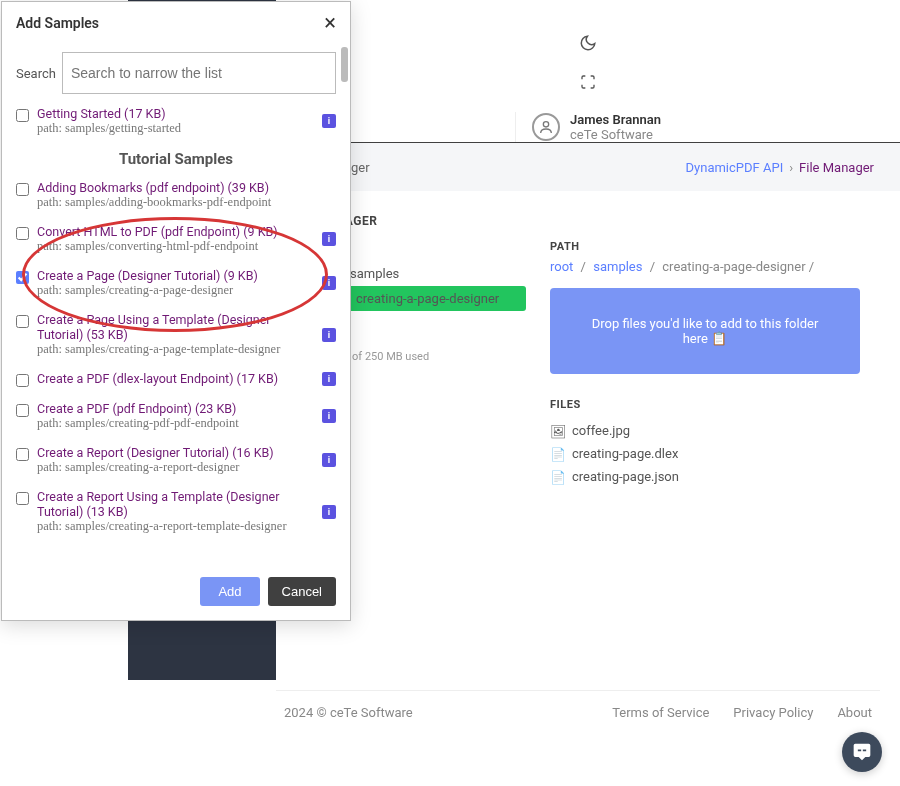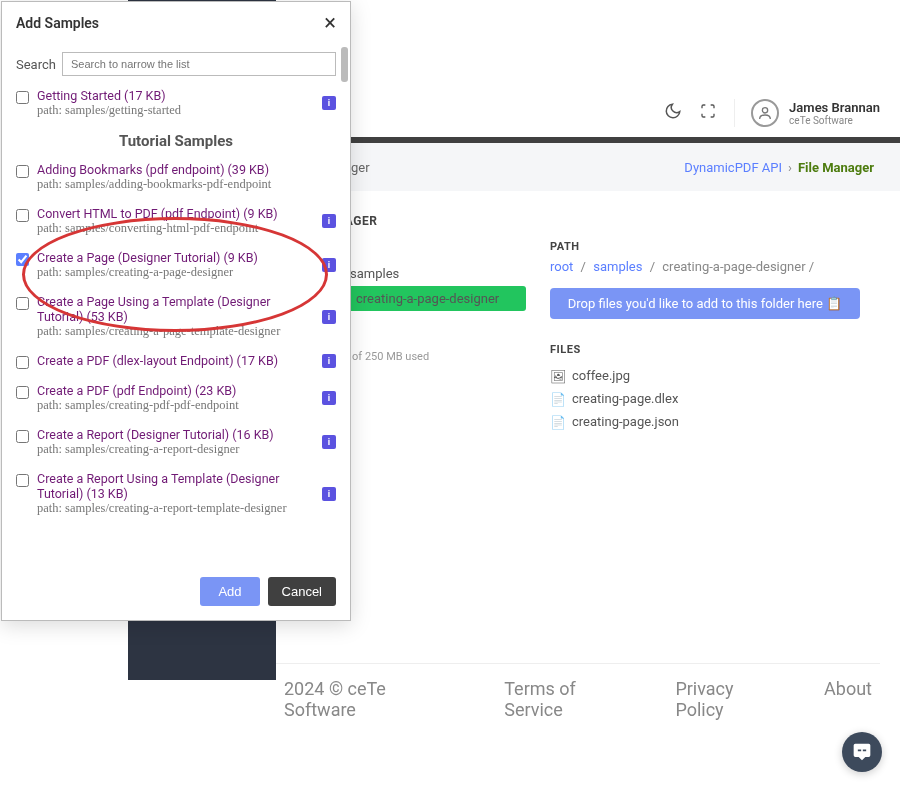--- a/index.html
+++ b/index.html
@@ -2,34 +2,34 @@
 <html><head>
   <meta charset="utf-8">
   <style>
     * { box-sizing: border-box; margin: 0; padding: 0; }
     body { font-family: -apple-system, BlinkMacSystemFont, "Segoe UI", Roboto, sans-serif; background: #fff; width: 900px; height: 786px; position: relative; overflow: hidden; }
     
     
     .sidebar { position: absolute; left: 128px; top: 0; width: 148px; height: 680px; background: #2d3442; }
     
     
-    .top-header { position: absolute; left: 276px; top: 88px; right: 0; height: 55px; background: #fff; display: flex; align-items: center; justify-content: flex-end; padding: 0 20px; gap: 18px; border-bottom: 6px solid #404040; }
+    .top-header { position: absolute; left: 276px; top: 88px; right: 0; height: 55px; background: #fff; display: flex; align-items: center; justify-content: flex-end; padding: 0 20px; gap: 18px; border-bottom: 1px solid #404040; flex-direction: column; }
     .theme-toggle, .fullscreen-btn { cursor: pointer; color: #555; }
     .user-box { display: flex; align-items: center; gap: 10px; border-left: 1px solid #eee; padding-left: 16px; }
     .user-avatar { width: 28px; height: 28px; border: 2px solid #999; border-radius: 50%; display: flex; align-items: center; justify-content: center; }
     .user-avatar svg { width: 16px; height: 16px; }
     .user-info .uname { font-size: 13px; font-weight: 600; color: #333; }
-    .user-info .ucompany { font-size: 10px; color: #888; }
+    .user-info .ucompany { font-size: 13px; color: #888; }
     
     
     .breadcrumb-bar { position: absolute; left: 276px; top: 143px; right: 0; height: 48px; background: #f5f6f8; display: flex; align-items: center; justify-content: flex-end; padding: 0 26px; font-size: 13px; }
     .breadcrumb-bar .ager { color: #666; position: absolute; left: 68px; }
     .breadcrumb-bar .bc-link { color: #5b7fff; cursor: pointer; }
     .breadcrumb-bar .bc-sep { color: #888; margin: 0 6px; }
-    .breadcrumb-bar .bc-current { color: #4d7c0f; font-weight: bold; }
+    .breadcrumb-bar .bc-current { color: #701a75; }
     
     
     .fm-card { position: absolute; left: 296px; top: 196px; right: 20px; background: #fff; border-radius: 6px; padding: 18px 20px; }
     .fm-title { font-size: 12px; font-weight: 700; color: #444; letter-spacing: 0.5px; margin-bottom: 12px; }
     .fm-content { display: flex; gap: 24px; }
     .fm-left { flex: 0 0 210px; }
     .fm-right { flex: 1; }
     
     .crumb-oot { color: #888; font-size: 13px; margin-bottom: 6px; }
     .folder-tree { font-size: 13px; }
@@ -41,44 +41,44 @@
     
     .section-hdr { font-size: 11px; font-weight: 700; color: #444; letter-spacing: 0.5px; margin-top: 20px; }
     .storage-text { font-size: 11px; color: #999; margin-top: 6px; }
     
     .path-label { font-size: 11px; font-weight: 700; color: #444; letter-spacing: 0.5px; }
     .path-crumbs { font-size: 13px; margin-top: 6px; }
     .path-crumbs .pc-link { color: #5b7fff; cursor: pointer; }
     .path-crumbs .pc-sep { color: #888; margin: 0 4px; }
     .path-crumbs .pc-cur { color: #888; }
     
-    .drop-zone { background: #7a95f5; color: #fff; border-radius: 4px; padding: 8px; text-align: center; font-size: 13px; margin-top: 14px; cursor: pointer; }
+    .drop-zone { background: #7a95f5; color: #fff; border-radius: 4px; padding: 28px; text-align: center; font-size: 13px; margin-top: 14px; cursor: pointer; }
     
     .files-label { font-size: 11px; font-weight: 700; color: #444; letter-spacing: 0.5px; margin-top: 24px; }
     .files-list { margin-top: 8px; }
     .file-item { display: flex; align-items: center; gap: 8px; font-size: 13px; color: #555; padding: 4px 0; cursor: pointer; }
     .file-ico { width: 14px; height: 14px; }
     
     
-    .footer { position: absolute; left: 276px; bottom: 52px; right: 20px; display: flex; justify-content: space-between; align-items: flex-start; font-size: 18px; color: #888; padding: 14px 8px; border-top: 1px solid #eee; gap: 28px; }
+    .footer { position: absolute; left: 276px; bottom: 52px; right: 20px; display: flex; justify-content: space-between; align-items: flex-start; font-size: 13px; color: #888; padding: 14px 8px; border-top: 1px solid #eee; gap: 28px; }
     .footer-links { display: flex; gap: 24px; }
-    .footer-links span { cursor: pointer; margin-left: 20px; }
+    .footer-links span { cursor: pointer; }
     
     
     .chat-bubble { position: absolute; right: 18px; bottom: 14px; width: 40px; height: 40px; border-radius: 50%; background: #3d4a5c; display: flex; align-items: center; justify-content: center; cursor: pointer; box-shadow: 0 2px 8px rgba(0,0,0,0.2); }
     .chat-bubble svg { width: 20px; height: 20px; fill: #fff; }
     
     
     .modal { position: absolute; left: 1px; top: 1px; width: 350px; height: 620px; background: #fff; border: 1px solid #bbb; box-shadow: 0 4px 20px rgba(0,0,0,0.15); display: flex; flex-direction: column; }
     .modal-hdr { display: flex; justify-content: space-between; align-items: center; padding: 10px 14px; }
     .modal-hdr-title { font-size: 14px; font-weight: 600; color: #333; }
     .modal-close { cursor: pointer; font-size: 22px; color: #333; line-height: 1; }
     
     .modal-search-row { display: flex; align-items: center; padding: 8px 14px; gap: 6px; font-size: 13px; color: #555; }
-    .modal-search-row input { flex: 1; padding: 5px 8px; border: 1px solid #bbb; font-size: 11px; }
+    .modal-search-row input { flex: 1; padding: 12px 8px; border: 1px solid #bbb; font-size: 14px; }
     
     .modal-body { flex: 1; overflow-y: auto; padding: 0 14px; position: relative; }
     .modal-section-title { text-align: center; font-size: 15px; font-weight: 700; color: #555; margin: 4px 0 8px; }
     
     .sample-item { display: flex; align-items: flex-start; gap: 8px; padding: 4px 0 10px; font-size: 12.5px; position: relative; }
     .sample-item input[type=checkbox] { margin-top: 3px; accent-color: #5b7fff; cursor: pointer; }
     .sample-text { flex: 1; color: #666; }
     .sample-text .st-title { color: #701a75; }
     .sample-text .st-path { color: #777; font-family: Liberation Serif, serif; }
     .info-badge { width: 14px; height: 14px; background: #5b52e0; color: #fff; font-size: 9px; font-weight: 700; border-radius: 2px; display: flex; align-items: center; justify-content: center; cursor: pointer; align-self: center; }

